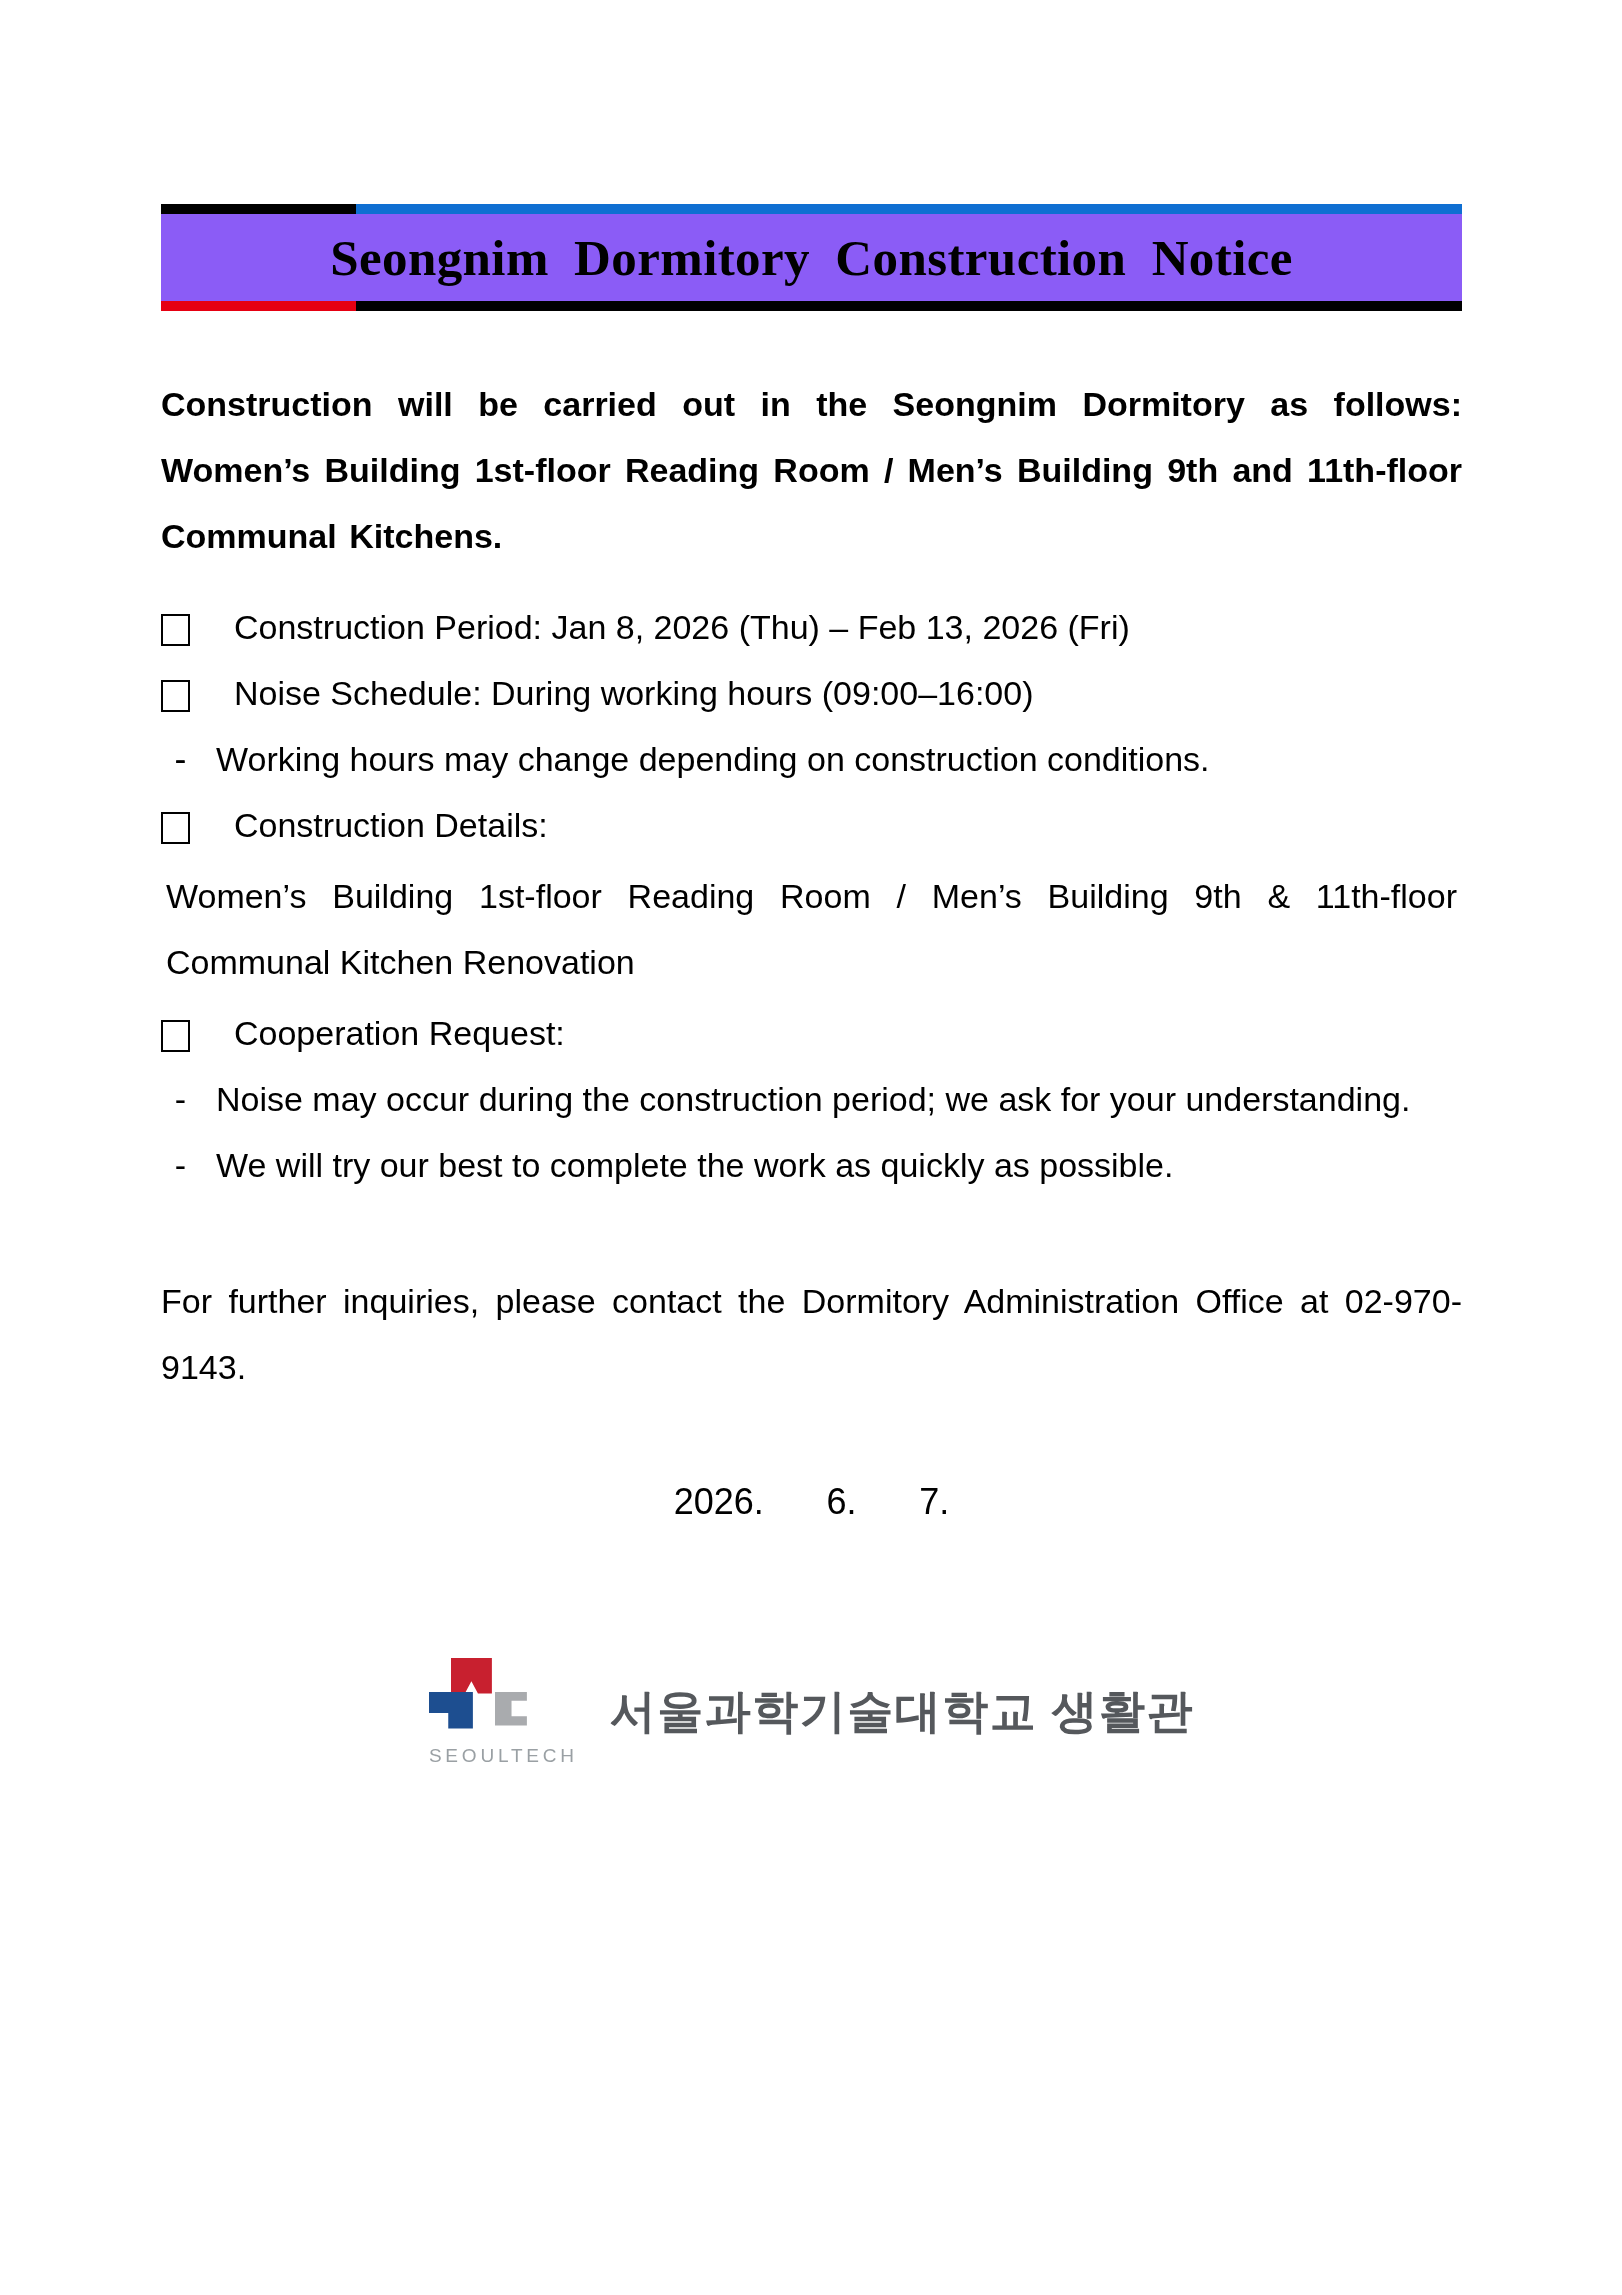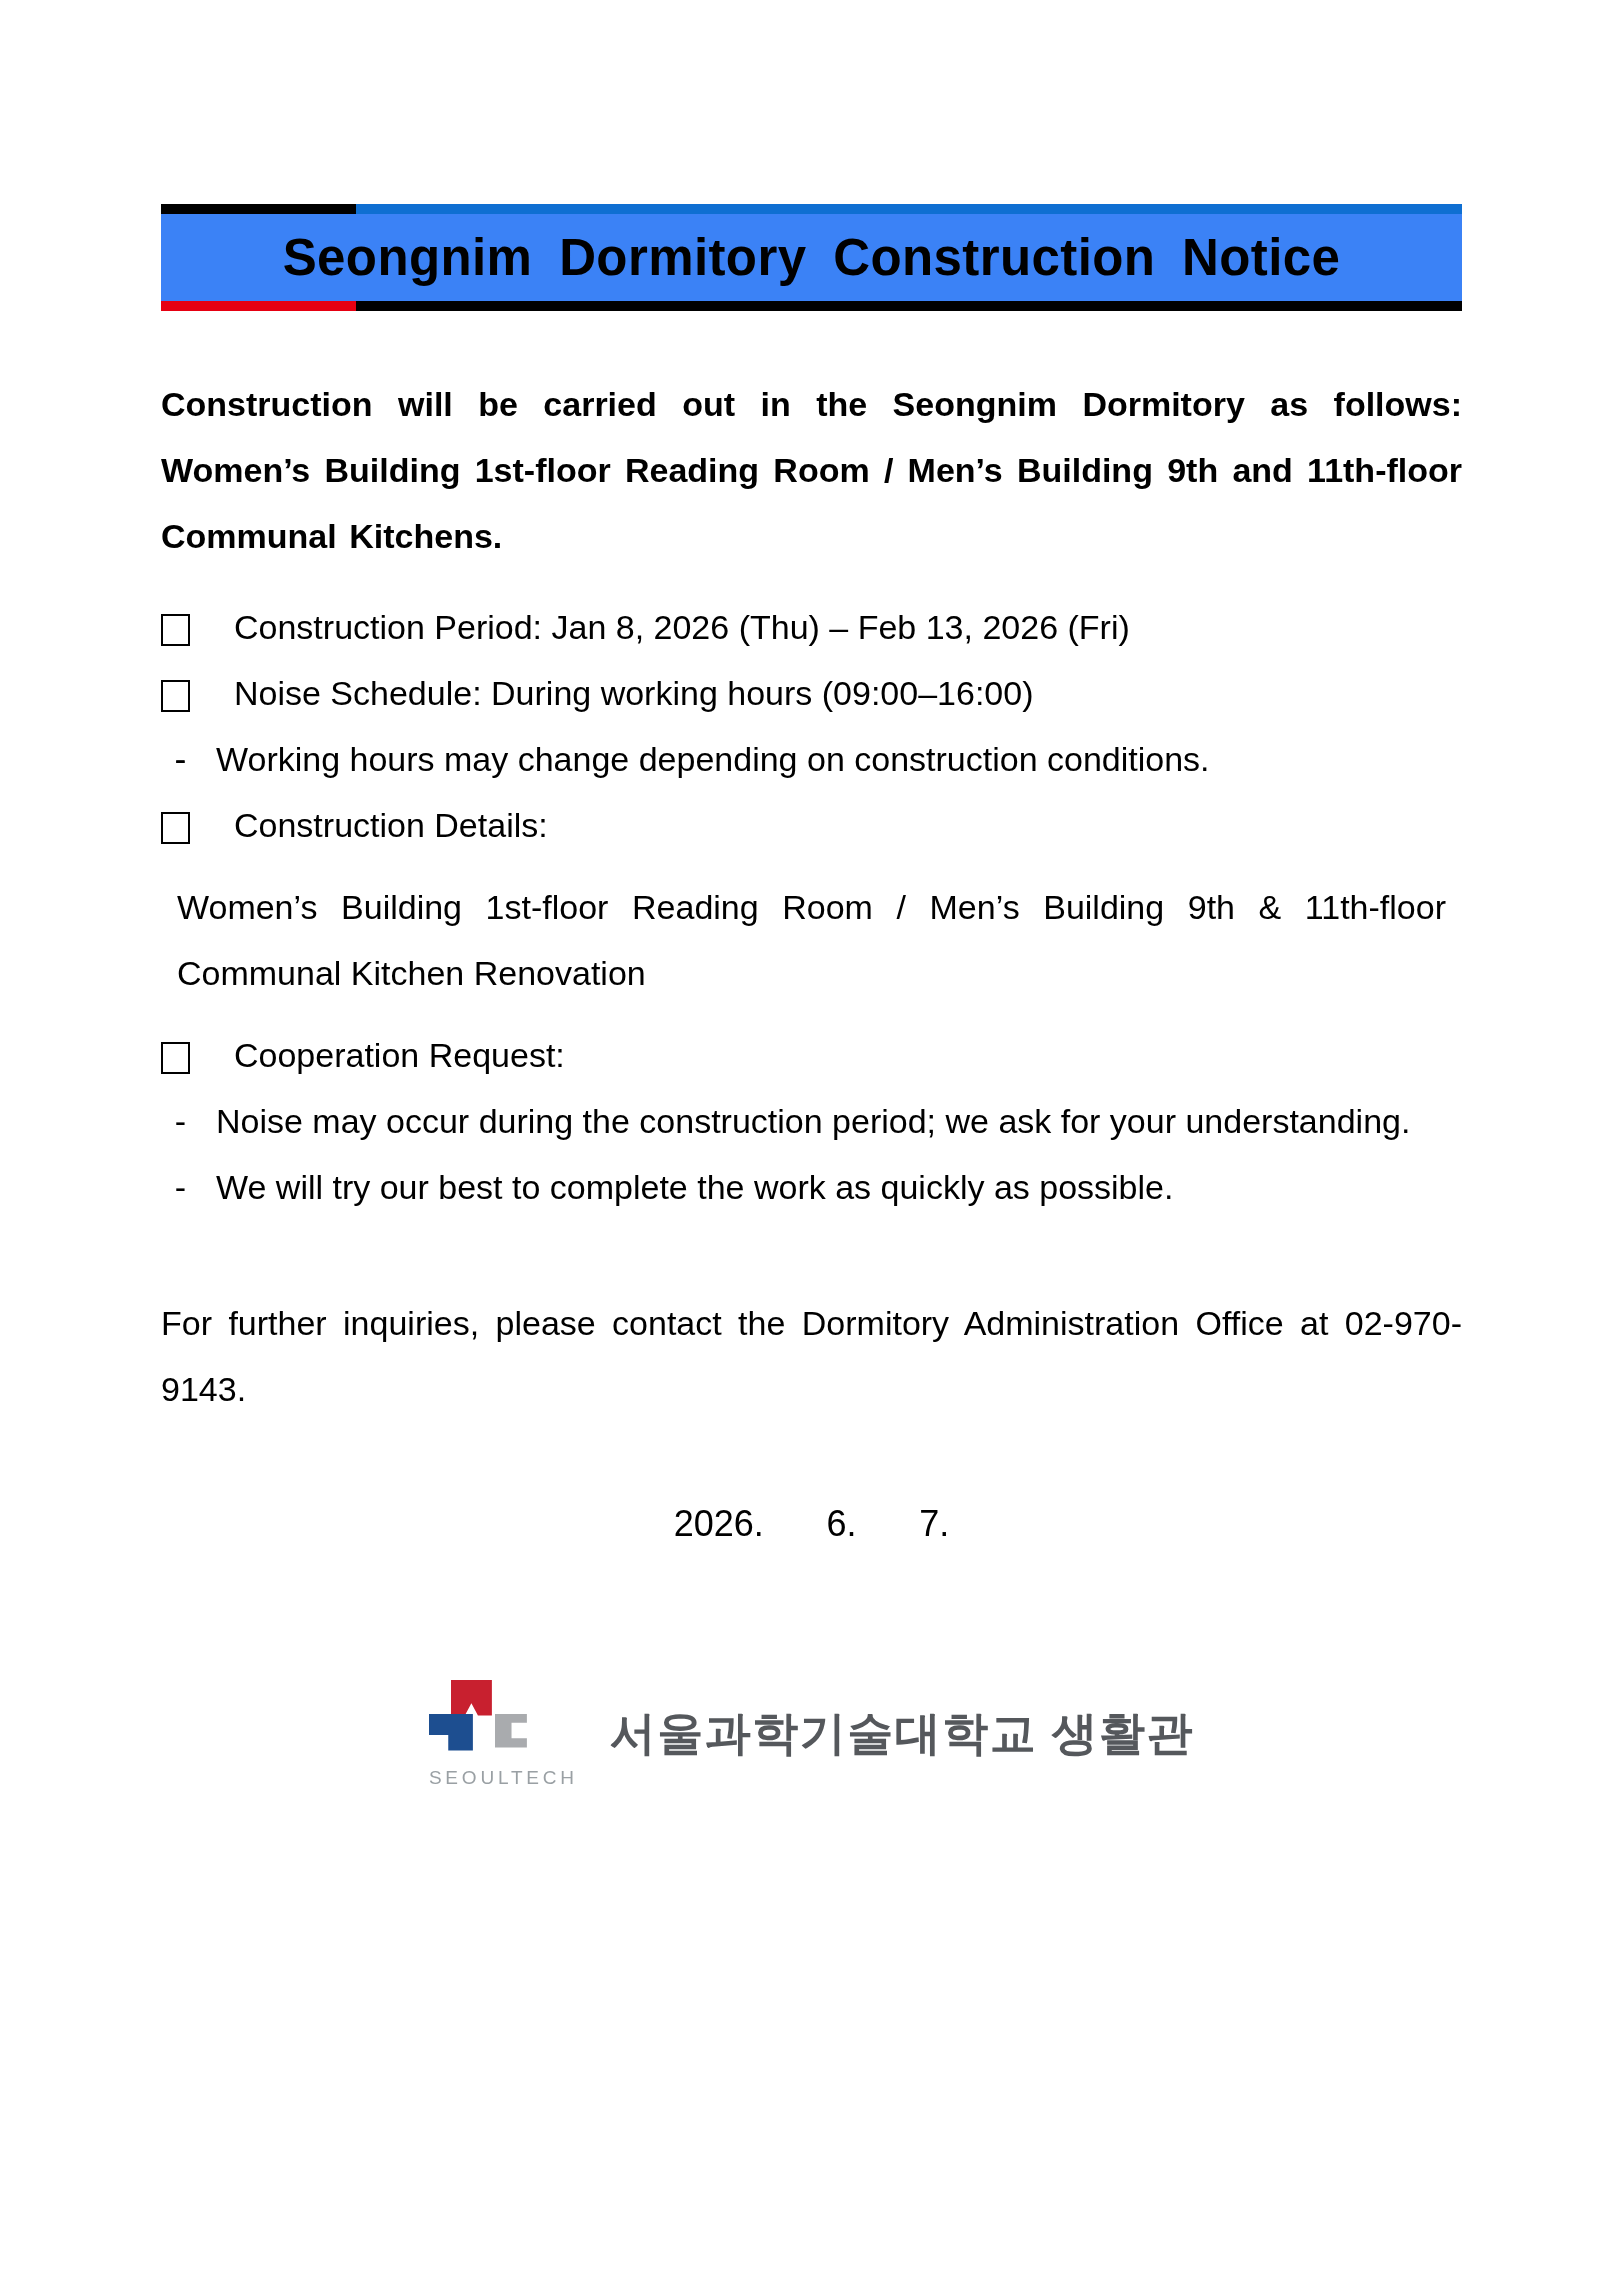--- a/index.html
+++ b/index.html
@@ -25,25 +25,26 @@
   
   .banner { width: 100%; }
   .banner-bar { display: flex; height: 10px; }
   .banner-bar .seg-a { width: 15%; }
   .banner-bar .seg-b { flex: 1; }
   .bar-top .seg-a { background: #000000; }
   .bar-top .seg-b { background: #0f6fd2; }
   .bar-bottom .seg-a { background: #e60012; }
   .bar-bottom .seg-b { background: #000000; }
   .banner-mid {
-    background: #3b82f6;
+    background: #8b5cf6;
     height: 87px;
     display: flex;
     align-items: center;
     justify-content: center;
+    font-family: Liberation Serif, serif;
   }
   .banner-title {
     font-size: 51px;
     font-weight: 700;
     letter-spacing: 0.4px;
     word-spacing: 12.2px;
     white-space: nowrap;
   }
 
   
@@ -167,21 +168,21 @@
     <div class="item dash-item bodytext">
       <span class="dash-mark">-</span>
       <span>Working hours may change depending on construction conditions.</span>
     </div>
 
     <div class="item cb bodytext">
       <span class="checkbox-box"></span>
       <span>Construction Details:</span>
     </div>
 
-    <p class="bodytext" style="margin:16px">Women’s Building 1st-floor Reading Room / Men’s Building 9th &amp; 11th-floor Communal Kitchen Renovation</p>
+    <p class="bodytext" style="margin:5px">Women’s Building 1st-floor Reading Room / Men’s Building 9th &amp; 11th-floor Communal Kitchen Renovation</p>
 
     <div class="item cb bodytext">
       <span class="checkbox-box"></span>
       <span>Cooperation Request:</span>
     </div>
 
     <div class="item dash-item bodytext">
       <span class="dash-mark">-</span>
       <span>Noise may occur during the construction period; we ask for your understanding.</span>
     </div>

